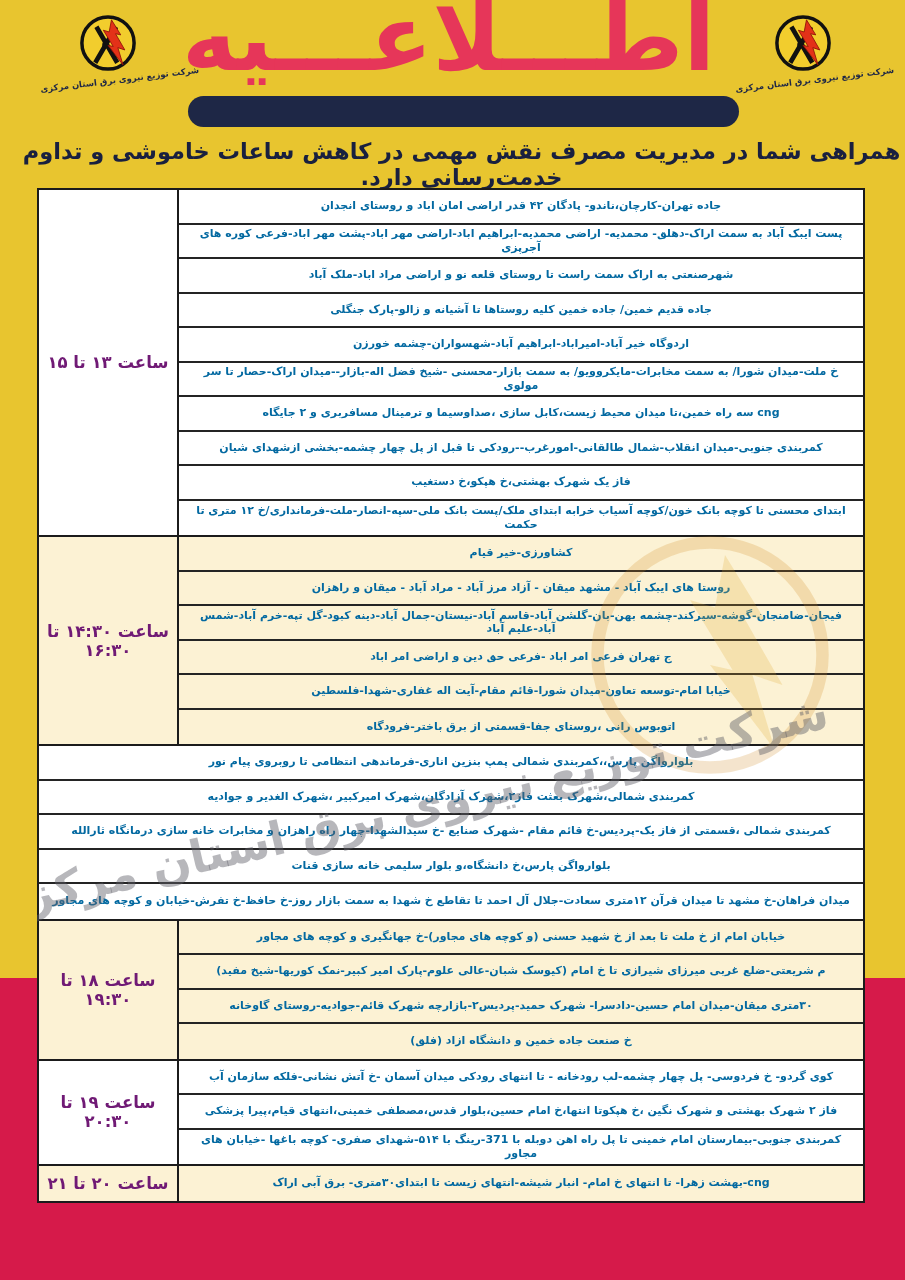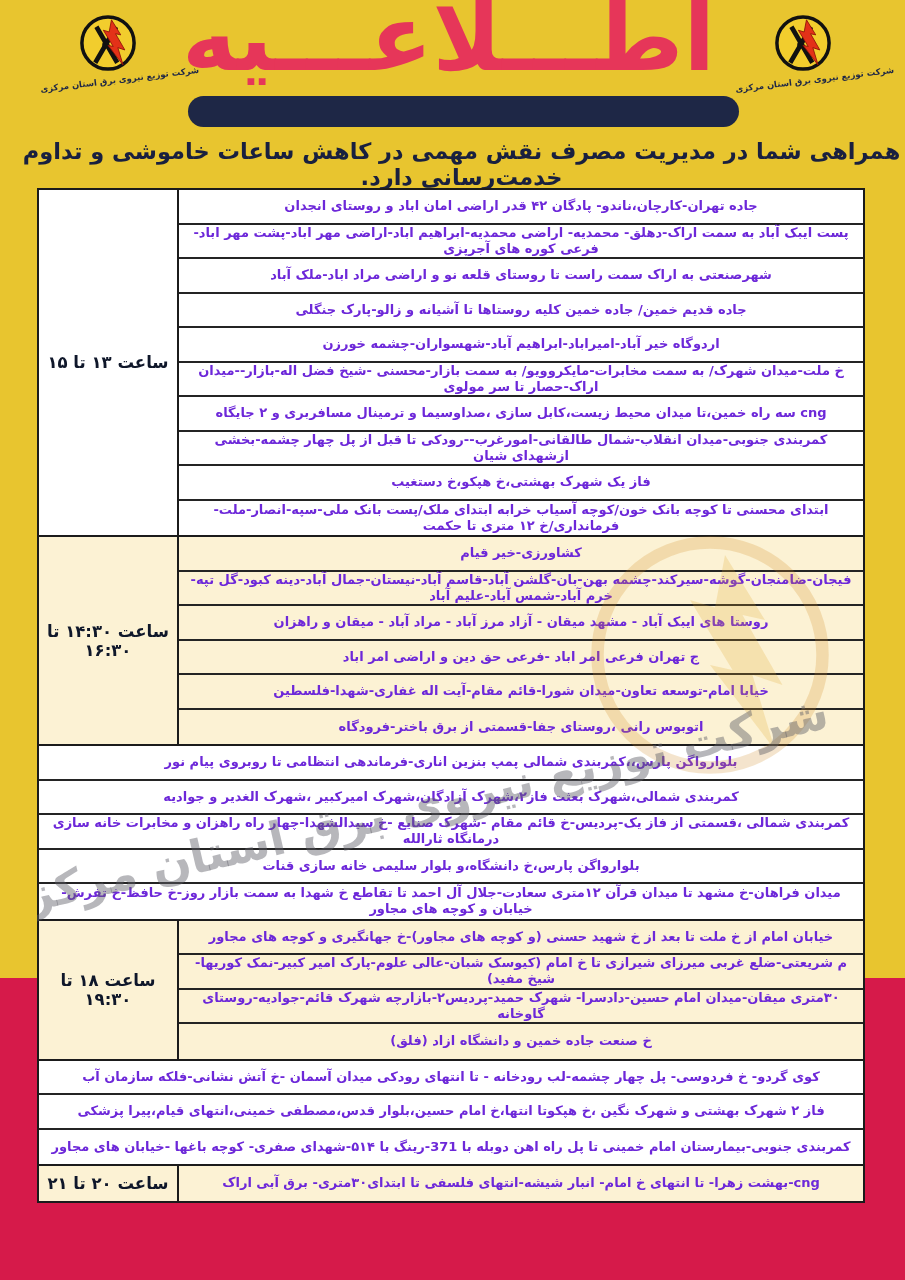--- a/index.html
+++ b/index.html
@@ -42,28 +42,28 @@
     background:#fff;
   }
   .section{display:flex;flex-direction:row;}
   .section + .section{border-top:2.5px solid #1b1b1b;}
   .bg-white{background:#ffffff;}
   .bg-cream{background:#fcf2d4;}
   .time-cell{
     width:140px;flex:0 0 140px;border-left:none;
     border-right:2px solid #1b1b1b;
     display:flex;align-items:center;justify-content:center;
-    font-size:16.5px;font-weight:bold;color:#0f172a;text-align:center;
+    font-size:16.5px;font-weight:bold;color:#701a75;text-align:center;
     padding:0 4px;box-sizing:border-box;
   }
   .rows{flex:1;display:flex;flex-direction:column;min-width:0;}
   .row{
     height:34.5px;box-sizing:border-box;
     display:flex;align-items:center;justify-content:center;
-    font-size:13px;font-weight:bold;color:#6d28d9;
+    font-size:11px;font-weight:bold;color:#0369a1;
     text-align:center;padding:1px 10px;line-height:1.25;
   }
   .row:not(:last-child){border-bottom:2px solid #242424;}
   
   .watermark{
     position:absolute;left:37px;top:520px;width:828px;height:440px;
     pointer-events:none;z-index:6;overflow:hidden;
   }
   .wm-logo{position:absolute;right:30px;top:10px;width:250px;height:250px;opacity:0.22;}
   .wm-text{
@@ -109,33 +109,33 @@
 
 <div class="outage-table" dir="ltr">
     <div class="section bg-white">
       <div class="time-cell" dir="rtl">ساعت ۱۳ تا ۱۵</div>
       <div class="rows">
         <div class="row" dir="rtl">جاده تهران-کارچان،ناندو- پادگان ۴۲ قدر اراضی امان اباد و روستای انجدان</div>
         <div class="row" dir="rtl">پست ایبک آباد به سمت اراک-دهلق- محمدیه- اراضی محمدیه-ابراهیم اباد-اراضی مهر اباد-پشت مهر اباد-فرعی کوره های آجرپزی</div>
         <div class="row" dir="rtl">شهرصنعتی به اراک سمت راست تا روستای قلعه نو و اراضی مراد اباد-ملک آباد</div>
         <div class="row" dir="rtl">جاده قدیم خمین/ جاده خمین کلیه روستاها تا آشیانه و زالو-پارک جنگلی</div>
         <div class="row" dir="rtl">اردوگاه خیر آباد-امیراباد-ابراهیم آباد-شهسواران-چشمه خورزن</div>
-        <div class="row" dir="rtl">خ ملت-میدان شهرک/ به سمت مخابرات-مایکروویو/ به سمت بازار-محسنی -شیخ فضل اله-بازار--میدان اراک-حصار تا سر مولوی</div>
+        <div class="row" dir="rtl">خ ملت-میدان شورا/ به سمت مخابرات-مایکروویو/ به سمت بازار-محسنی -شیخ فضل اله-بازار--میدان اراک-حصار تا سر مولوی</div>
         <div class="row" dir="rtl">cng سه راه خمین،تا میدان محیط زیست،کابل سازی ،صداوسیما و ترمینال مسافربری و ۲ جایگاه</div>
         <div class="row" dir="rtl">کمربندی جنوبی-میدان انقلاب-شمال طالقانی-امورغرب--رودکی تا قبل از پل چهار چشمه-بخشی ازشهدای شیان</div>
         <div class="row" dir="rtl">فاز یک شهرک بهشتی،خ هپکو،خ دستغیب</div>
         <div class="row" dir="rtl">ابتدای محسنی تا کوچه بانک خون/کوچه آسیاب خرابه ابتدای ملک/پست بانک ملی-سپه-انصار-ملت-فرمانداری/خ ۱۲ متری تا حکمت</div>
       </div>
     </div>
     <div class="section bg-cream">
       <div class="time-cell" dir="rtl">ساعت ۱۴:۳۰ تا ۱۶:۳۰</div>
       <div class="rows">
         <div class="row" dir="rtl">کشاورزی-خیر قیام</div>
+        <div class="row" dir="rtl">روستا های ایبک آباد - مشهد میقان - آزاد مرز آباد - مراد آباد - میقان و راهزان</div>
         <div class="row" dir="rtl">فیجان-ضامنجان-گوشه-سیرکند-چشمه بهن-بان-گلشن آباد-قاسم آباد-نیستان-جمال آباد-دینه کبود-گل تپه-خرم آباد-شمس آباد-علیم آباد</div>
-        <div class="row" dir="rtl">روستا های ایبک آباد - مشهد میقان - آزاد مرز آباد - مراد آباد - میقان و راهزان</div>
         <div class="row" dir="rtl">ج تهران فرعی امر اباد -فرعی حق دین و اراضی امر اباد</div>
         <div class="row" dir="rtl">خیابا امام-توسعه تعاون-میدان شورا-قائم مقام-آیت اله غفاری-شهدا-فلسطین</div>
         <div class="row" dir="rtl">اتوبوس رانی ،روستای جفا-قسمتی از برق باختر-فرودگاه</div>
       </div>
     </div>
     <div class="section bg-white">
       <div class="rows">
         <div class="row" dir="rtl">بلوارواگن پارس،،کمربندی شمالی پمپ بنزین اناری-فرماندهی انتظامی تا روبروی پیام نور</div>
         <div class="row" dir="rtl">کمربندی شمالی،شهرک بعثت فاز۲،شهرک آزادگان،شهرک امیرکبیر ،شهرک الغدیر و جوادیه</div>
         <div class="row" dir="rtl">کمربندی شمالی ،قسمتی از فاز یک-پردیس-خ قائم مقام -شهرک صنایع -خ سیدالشهدا-چهار راه راهزان و مخابرات خانه سازی  درمانگاه ثارالله</div>
@@ -146,30 +146,31 @@
     <div class="section bg-cream">
       <div class="time-cell" dir="rtl">ساعت ۱۸ تا ۱۹:۳۰</div>
       <div class="rows">
         <div class="row" dir="rtl">خیابان امام از خ ملت تا بعد از خ شهید حسنی (و کوچه های مجاور)-خ جهانگیری و کوچه های مجاور</div>
         <div class="row" dir="rtl">م شریعتی-ضلع غربی میرزای شیرازی تا خ امام (کیوسک شبان-عالی علوم-پارک امیر کبیر-نمک کوریها-شیخ مفید)</div>
         <div class="row" dir="rtl">۳۰متری میقان-میدان امام حسین-دادسرا- شهرک حمید-پردیس۲-بازارچه شهرک قائم-جوادیه-روستای گاوخانه</div>
         <div class="row" dir="rtl">خ صنعت جاده خمین و دانشگاه ازاد (فلق)</div>
       </div>
     </div>
     <div class="section bg-white">
+      <div class="time-cell" dir="rtl">ساعت ۱۹ تا ۲۰:۳۰</div>
       <div class="rows">
         <div class="row" dir="rtl">کوی گردو- خ فردوسی- پل چهار چشمه-لب رودخانه - تا انتهای رودکی میدان آسمان -خ آتش نشانی-فلکه سازمان آب</div>
         <div class="row" dir="rtl">فاز ۲ شهرک بهشتی و شهرک نگین ،خ هپکوتا انتها،خ امام حسین،بلوار قدس،مصطفی خمینی،انتهای قیام،پیرا پزشکی</div>
         <div class="row" dir="rtl">کمربندی جنوبی-بیمارستان امام خمینی تا پل راه اهن دوبله با 371-رینگ با ۵۱۴-شهدای صفری- کوچه باغها -خیابان های مجاور</div>
       </div>
     </div>
     <div class="section bg-cream">
       <div class="time-cell" dir="rtl">ساعت ۲۰ تا ۲۱</div>
       <div class="rows">
-        <div class="row" dir="rtl">cng-بهشت زهرا- تا انتهای خ امام- انبار شیشه-انتهای فلسفی تا ابتدای۳۰متری- برق آبی اراک</div>
+        <div class="row" dir="rtl">cng-بهشت زهرا- تا انتهای خ امام- انبار شیشه-انتهای زیست تا ابتدای۳۰متری- برق آبی اراک</div>
       </div>
     </div>
   </div>
 
 <div class="watermark">
   <svg class="wm-logo" viewBox="0 0 100 100">
     <circle cx="50" cy="50" r="45" fill="none" stroke="#d08a20" stroke-width="5"></circle>
     <path d="M56 10 L72 36 L63 34 L79 62 L67 58 L76 88 L50 54 L59 56 L42 28 L52 31 Z" fill="#e0a62a"></path>
   </svg>
   <div class="wm-text" dir="rtl">شرکت توزیع نیروی برق استان مرکزی</div>

